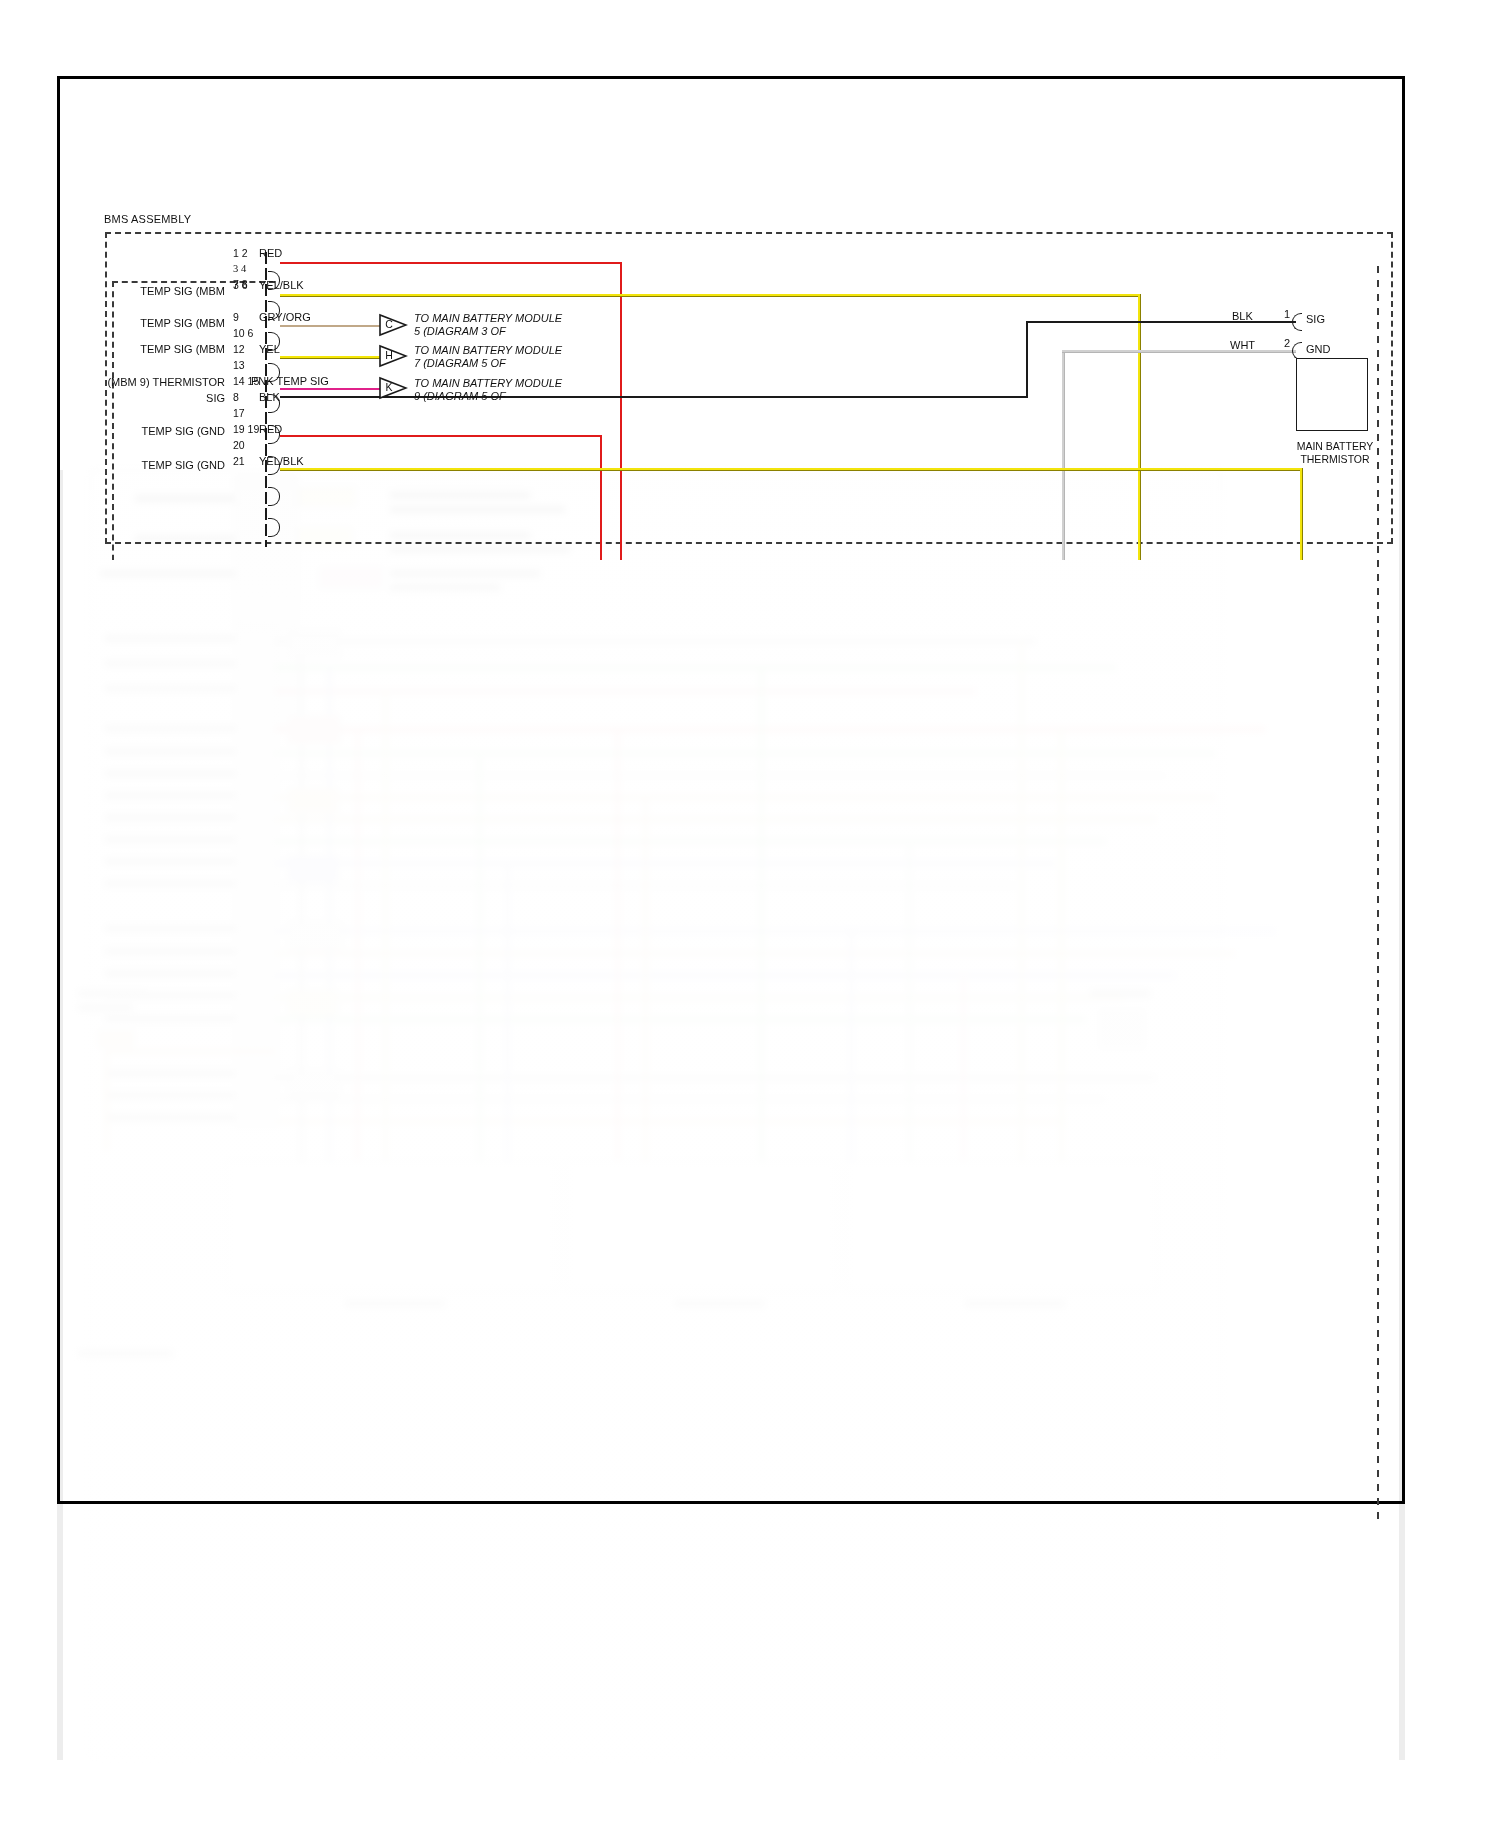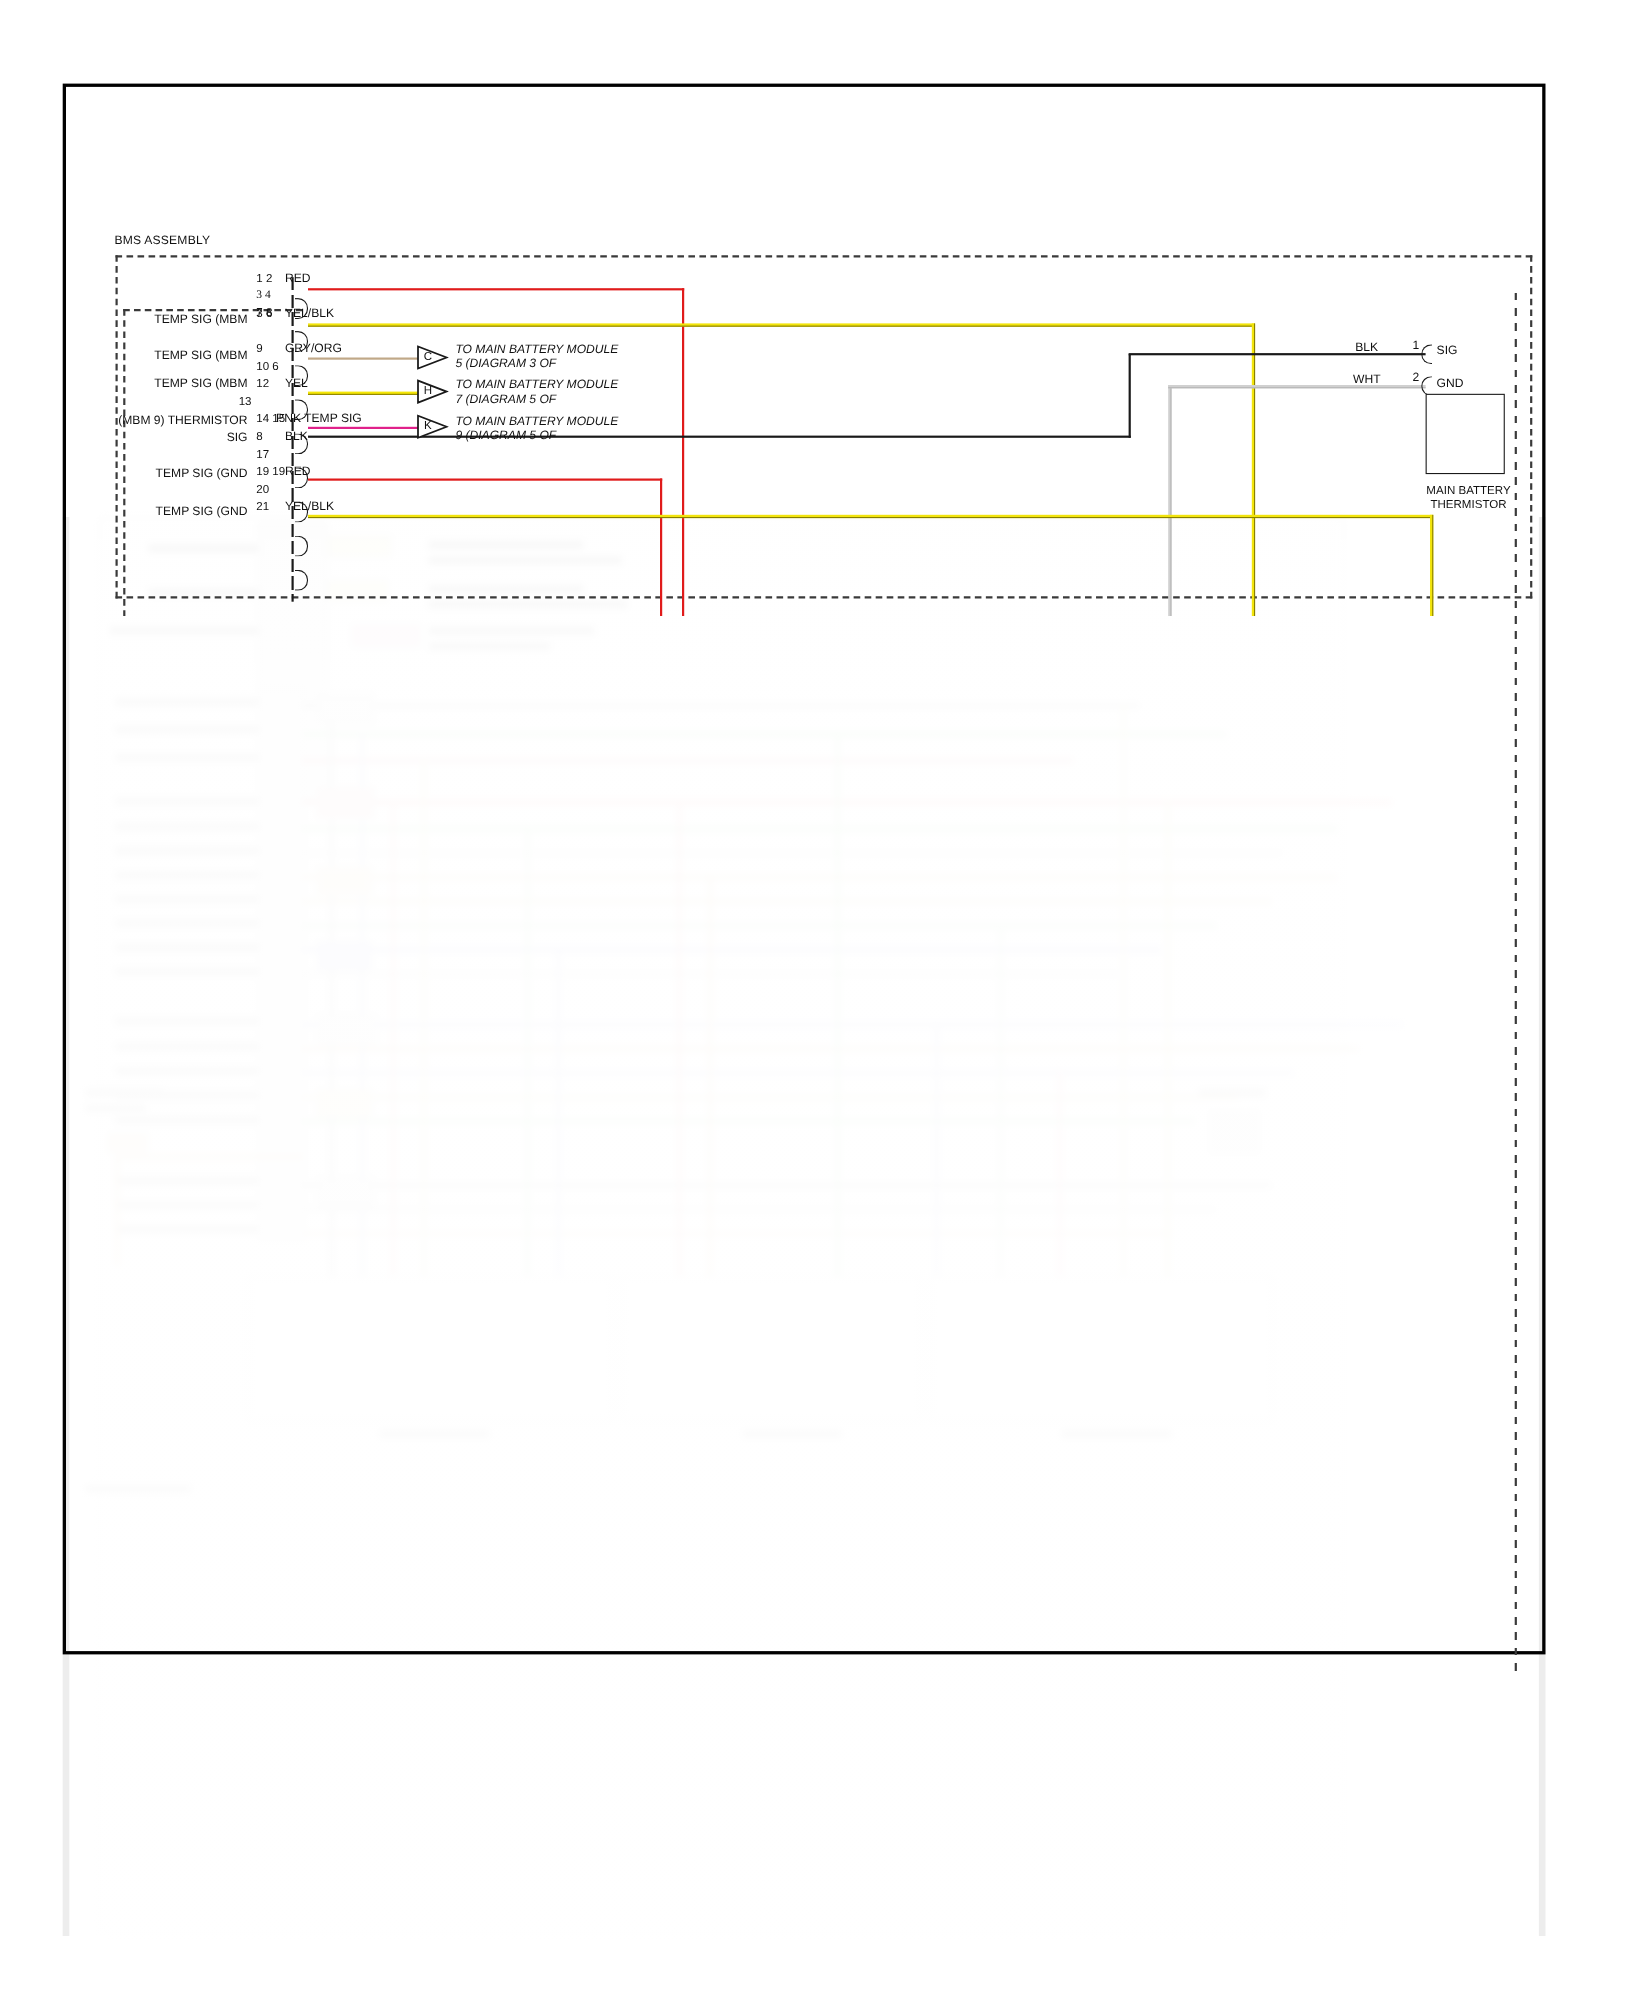--- a/index.html
+++ b/index.html
@@ -256,21 +256,21 @@
 
     <div style="position:absolute;left:265px;top:252px;width:2px;height:295px;background:repeating-linear-gradient(to bottom,#1a1a1a 0 12px,transparent 12px 16px);"></div>
 
     <div class="pinnum" style="left:233px;top:247px;">1 2</div>
     <div class="pinnum" style="left:233px;top:263px;font-family:Liberation Serif, serif;">3 4</div>
     <div class="pinnum" style="left:233px;top:279px;">3 6</div>
     <div class="pinnum" style="left:233px;top:278px;">7 8</div>
     <div class="pinnum" style="left:233px;top:311px;">9</div>
     <div class="pinnum" style="left:233px;top:327px;">10 6</div>
     <div class="pinnum" style="left:233px;top:343px;">12</div>
-    <div class="pinnum" style="left:217px;top:359px;">13</div>
+    <div class="pinnum" style="left:233px;top:359px;">13</div>
     <div class="pinnum" style="left:233px;top:375px;">14 15</div>
     <div class="pinnum" style="left:233px;top:391px;">8</div>
     <div class="pinnum" style="left:233px;top:407px;">17</div>
     <div class="pinnum" style="left:233px;top:423px;">19 19</div>
     <div class="pinnum" style="left:233px;top:439px;">20</div>
     <div class="pinnum" style="left:233px;top:455px;">21</div>
 
     <div class="wirename" style="left:259px;top:247px;">RED</div>
     <div class="wirename" style="left:259px;top:279px;">YEL/BLK</div>
     <div class="wirename" style="left:259px;top:311px;">GRY/ORG</div>

